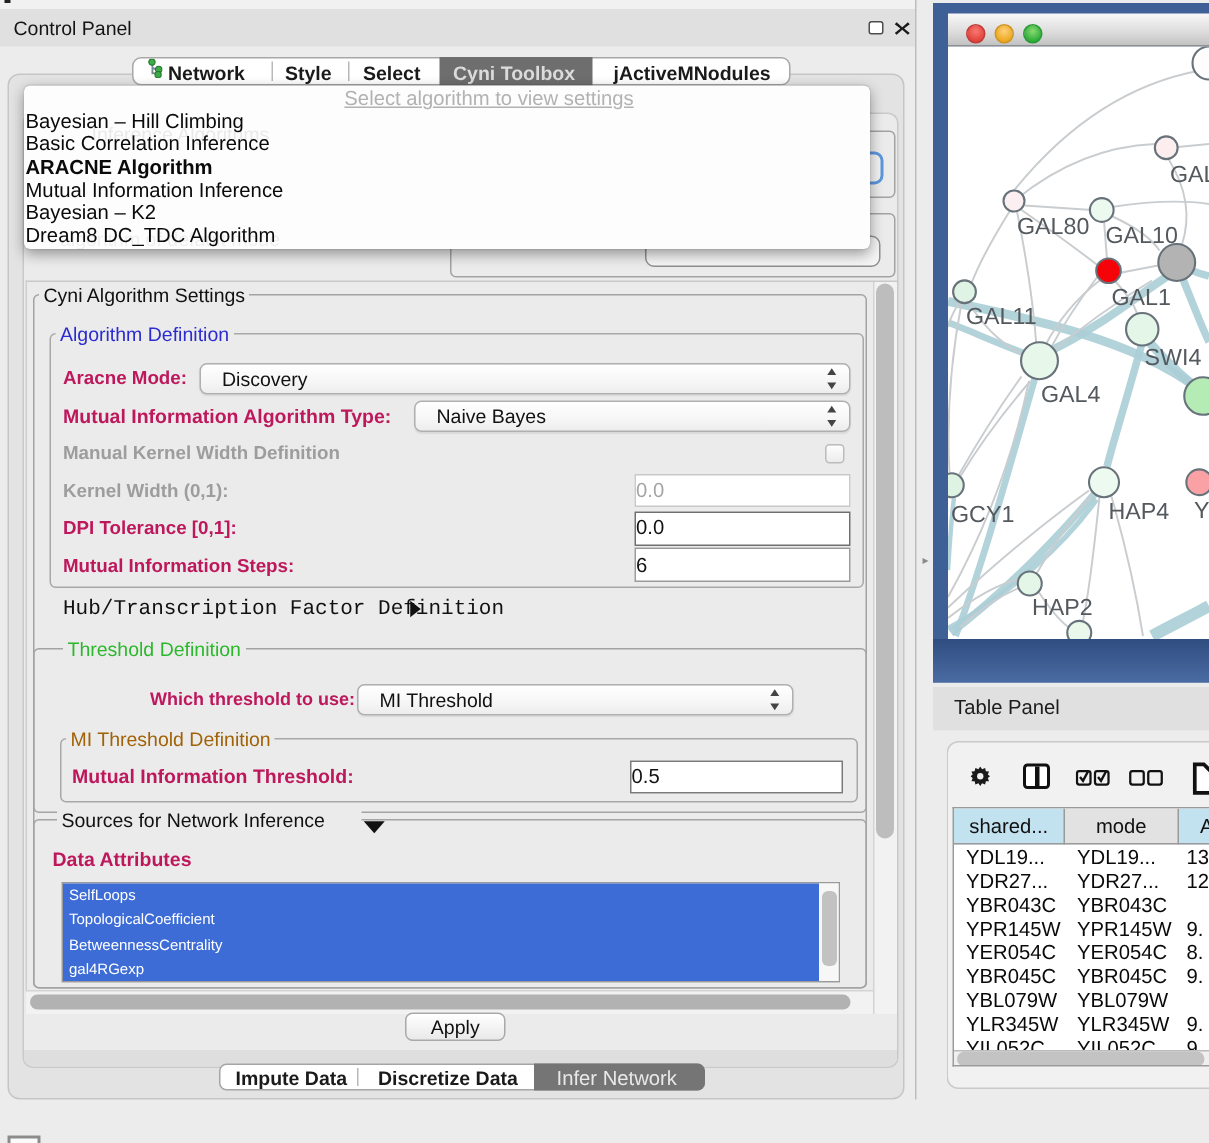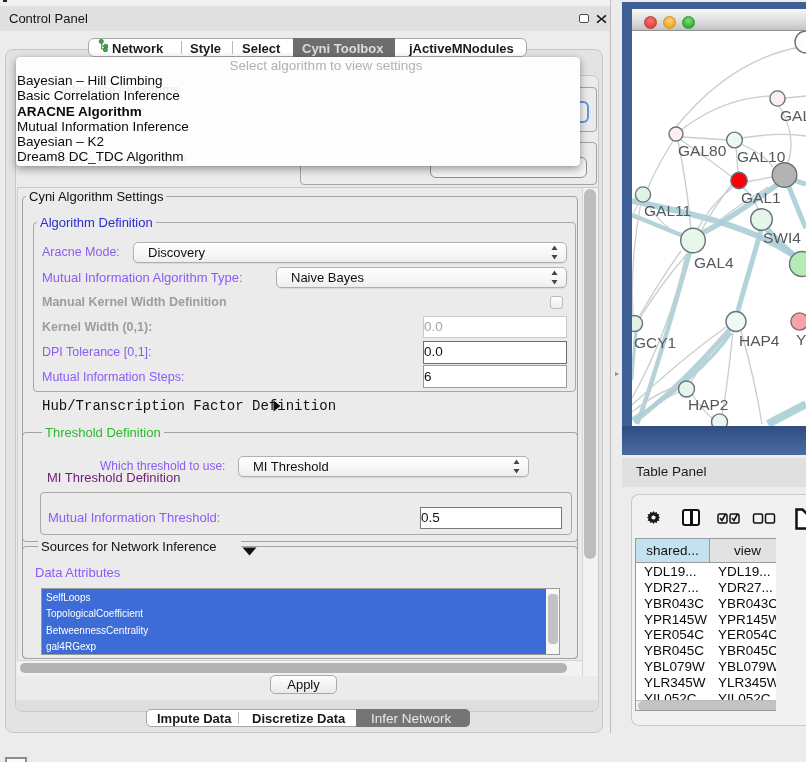--- a/index.html
+++ b/index.html
@@ -1,19 +1,19 @@
 <!DOCTYPE html>
 <html><head>
 <meta charset="utf-8">
 <style>
   html,body{margin:0;padding:0;}
   .page{position:relative;width:806px;height:762px;background:#ececec;
     font-family:"Liberation Sans",sans-serif;overflow:hidden;}
   .abs{position:absolute;}
-  .lbl{font-size:12.5px;font-weight:normal;color:#8b5cf6;white-space:nowrap;}
+  .lbl{font-size:12.5px;font-weight:bold;color:#be185d;white-space:nowrap;}
   .glbl{font-size:12.5px;font-weight:bold;color:#9d9d9d;white-space:nowrap;}
   .combo{position:absolute;border:1px solid #b0b0b0;border-radius:5px;
     background:linear-gradient(#ffffff,#f6f6f6 60%,#ededed);
     box-shadow:0 1px 1px rgba(0,0,0,0.08);}
   .combo .ct{position:absolute;left:14px;top:2px;font-size:13px;color:#111;white-space:nowrap;}
   .combo .ar{position:absolute;right:7px;top:1px;width:9px;height:17px;}
   .tf{position:absolute;background:#fff;font-size:13px;color:#111;
     text-align:left;padding-right:6px;box-sizing:border-box;}
   .grp{position:absolute;border:1px solid #a3a3a3;border-radius:4px;}
   .gt{position:absolute;font-size:13px;background:#ebebeb;padding:0 3px;white-space:nowrap;}
@@ -115,21 +115,21 @@
   <div class="lbl abs" style="left:100px;top:459px;font-size:12px;">Which threshold to use:</div>
   <div class="combo" style="left:238px;top:456px;width:289px;height:19px;">
     <div class="ct">MI Threshold</div>
     <svg class="ar" viewBox="0 0 9 17">
         <path d="M4.5 1.5 L7.5 6 L1.5 6 Z" fill="#444"></path>
         <path d="M4.5 15.5 L7.5 11 L1.5 11 Z" fill="#444"></path>
       </svg>
   </div>
 
   <div class="grp" style="left:40px;top:492px;width:530px;height:41px;border-color:#a8a8a8;"></div>
-  <div class="gt" style="left:44px;top:470px;color:#701a75;">MI Threshold Definition</div>
+  <div class="gt" style="left:44px;top:485px;color:#a16207;">MI Threshold Definition</div>
   <div class="lbl abs" style="left:48px;top:510px;font-size:13px;">Mutual Information Threshold:</div>
   <div class="tf" style="left:420px;top:507px;width:142px;height:22px;border:1px solid #7a7a7a;line-height:20px;font-size:13.5px;">0.5</div>
 
   <div class="grp" style="left:22px;top:546px;width:554px;height:111px;"></div>
   <div class="gt" style="left:38px;top:539px;color:#111;padding-right:24px;">Sources for Network Inference</div>
   <svg class="abs" style="left:242px;top:547px;" width="15" height="9" viewBox="0 0 15 9">
       <path d="M0.5 0.5 L14.5 0.5 L7.5 8.5 Z" fill="#111"></path>
     </svg>
 
   <div class="lbl abs" style="left:35px;top:565px;font-size:13px;">Data Attributes</div>
@@ -147,21 +147,21 @@
   <div class="abs" style="left:238px;top:712px;width:1px;height:12px;background:#b9b9b9;"></div>
   <div class="abs" style="left:157px;top:711px;font-size:13px;font-weight:600;color:#1a1a1a;">Impute Data</div>
   <div class="abs" style="left:252px;top:711px;font-size:13px;font-weight:600;color:#1a1a1a;">Discretize Data</div>
   <div class="abs" style="left:371px;top:711px;font-size:13.5px;color:#e8e8e8;">Infer Network</div>
 
   <div class="abs" style="left:5px;top:757px;width:18px;height:14px;border:2px solid #8c8c8c;background:#fafafa;"></div>
 
   <div class="abs" style="left:615px;top:369px;font-size:8px;color:#8a8a8a;">▸</div>
 
   <div class="abs" style="left:16px;top:57px;width:564px;height:109px;background:#fdfdfd;border-radius:4px;box-shadow:0 3px 9px rgba(0,0,0,0.38),0 0 1px rgba(0,0,0,0.25);"></div>
-  <div class="abs" style="left:16px;top:58px;width:620px;height:16px;text-align:center;font-size:13.5px;color:#b2b2b2;">Select algorithm to view settings</div>
+  <div class="abs" style="left:16px;top:58px;width:620px;height:16px;text-align:center;font-size:13.5px;color:#b2b2b2;text-decoration:underline;">Select algorithm to view settings</div>
   <div class="abs" style="left:30px;top:82px;font-size:13px;color:rgba(60,60,60,0.10);margin-left:31px;">Inference Algorithms</div>
   <div class="abs" style="left:40px;top:152px;font-size:13px;color:rgba(60,60,60,0.08);">algorithm of default mode</div>
   <div class="abs" style="left:17px;top:73px;font-size:13.5px;color:#0a0a0a;line-height:15.3px;">
     Bayesian – Hill Climbing<br>
     Basic Correlation Inference<br>
     <b>ARACNE Algorithm</b><br>
     Mutual Information Inference<br>
     Bayesian – K2<br>
     Dream8 DC_TDC Algorithm
   </div>
@@ -269,23 +269,23 @@
     <path d="M15 5 L17 7.5 L20.6 0.8" stroke="#111" stroke-width="1.6" fill="none"></path>
   </svg>
   <svg class="abs" style="left:752px;top:513px;" width="24" height="11" viewBox="0 0 23 11">
     <rect x="1" y="1" width="9" height="9" rx="1.5" fill="none" stroke="#111" stroke-width="1.5"></rect>
     <rect x="13" y="1" width="9" height="9" rx="1.5" fill="none" stroke="#111" stroke-width="1.5"></rect>
   </svg>
   <svg class="abs" style="left:795px;top:508px;" width="14" height="22" viewBox="0 0 14 22">
       <path d="M1.5 1.5 L7.5 1.5 L12.5 6.5 L12.5 20.5 L1.5 20.5 Z" fill="#fff" stroke="#111" stroke-width="2.5"></path>
     </svg>
 
-  <div class="abs" style="left:635px;top:538px;width:141px;height:173px;background:#fff;border:1px solid #9a9a9a;border-right:none;box-sizing:border-box;overflow:hidden;">
+  <div class="abs" style="left:635px;top:538px;width:171px;height:173px;background:#fff;border:1px solid #9a9a9a;border-right:none;box-sizing:border-box;overflow:hidden;">
     <div class="abs" style="left:0;top:0;width:74px;height:24px;background:#c2e2f0;border-right:1px solid #9a9a9a;border-bottom:1px solid #9a9a9a;box-sizing:border-box;text-align:center;font-size:13.5px;line-height:23px;color:#111;">shared...</div>
-    <div class="abs" style="left:74px;top:0;width:76px;height:24px;background:#e2e2e2;border-right:1px solid #9a9a9a;border-bottom:1px solid #9a9a9a;box-sizing:border-box;text-align:center;font-size:13.5px;line-height:23px;color:#111;">view</div>
+    <div class="abs" style="left:74px;top:0;width:76px;height:24px;background:#e2e2e2;border-right:1px solid #9a9a9a;border-bottom:1px solid #9a9a9a;box-sizing:border-box;text-align:center;font-size:13.5px;line-height:23px;color:#111;">mode</div>
     <div class="abs" style="left:150px;top:0;width:21px;height:24px;background:#c2e2f0;border-bottom:1px solid #9a9a9a;box-sizing:border-box;font-size:13.5px;line-height:23px;color:#111;padding-left:14px;">A</div>
     <div class="abs" style="left:8px;top:25px;font-size:13.5px;color:#0a0a0a;line-height:15.85px;">YDL19...<br>YDR27...<br>YBR043C<br>YPR145W<br>YER054C<br>YBR045C<br>YBL079W<br>YLR345W<br>YIL052C</div>
     <div class="abs" style="left:82px;top:25px;font-size:13.5px;color:#0a0a0a;line-height:15.85px;">YDL19...<br>YDR27...<br>YBR043C<br>YPR145W<br>YER054C<br>YBR045C<br>YBL079W<br>YLR345W<br>YIL052C</div>
     <div class="abs" style="left:155px;top:25px;font-size:13.5px;color:#0a0a0a;line-height:15.85px;">13<br>12<br><br>9.<br>8.<br>9.<br><br>9.<br>9.</div>
     <div class="abs" style="left:0;top:161px;width:171px;height:12px;background:#efefef;border-top:1px solid #bbb;box-sizing:border-box;"></div>
     <div class="abs" style="left:2px;top:162px;width:165px;height:10px;background:#c3c3c3;border-radius:5px;"></div>
   </div>
 
 </div>
 

